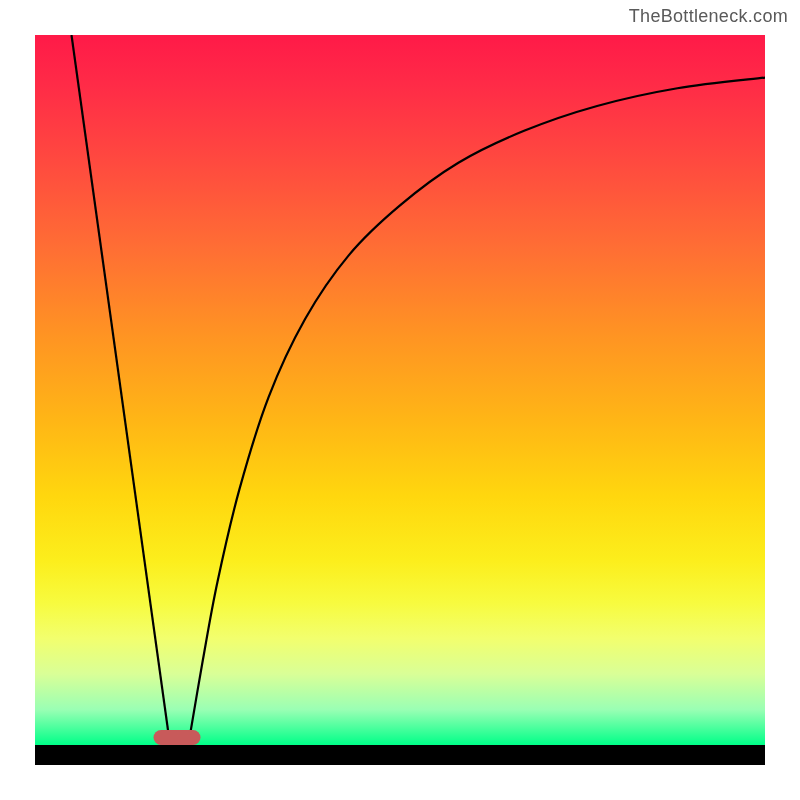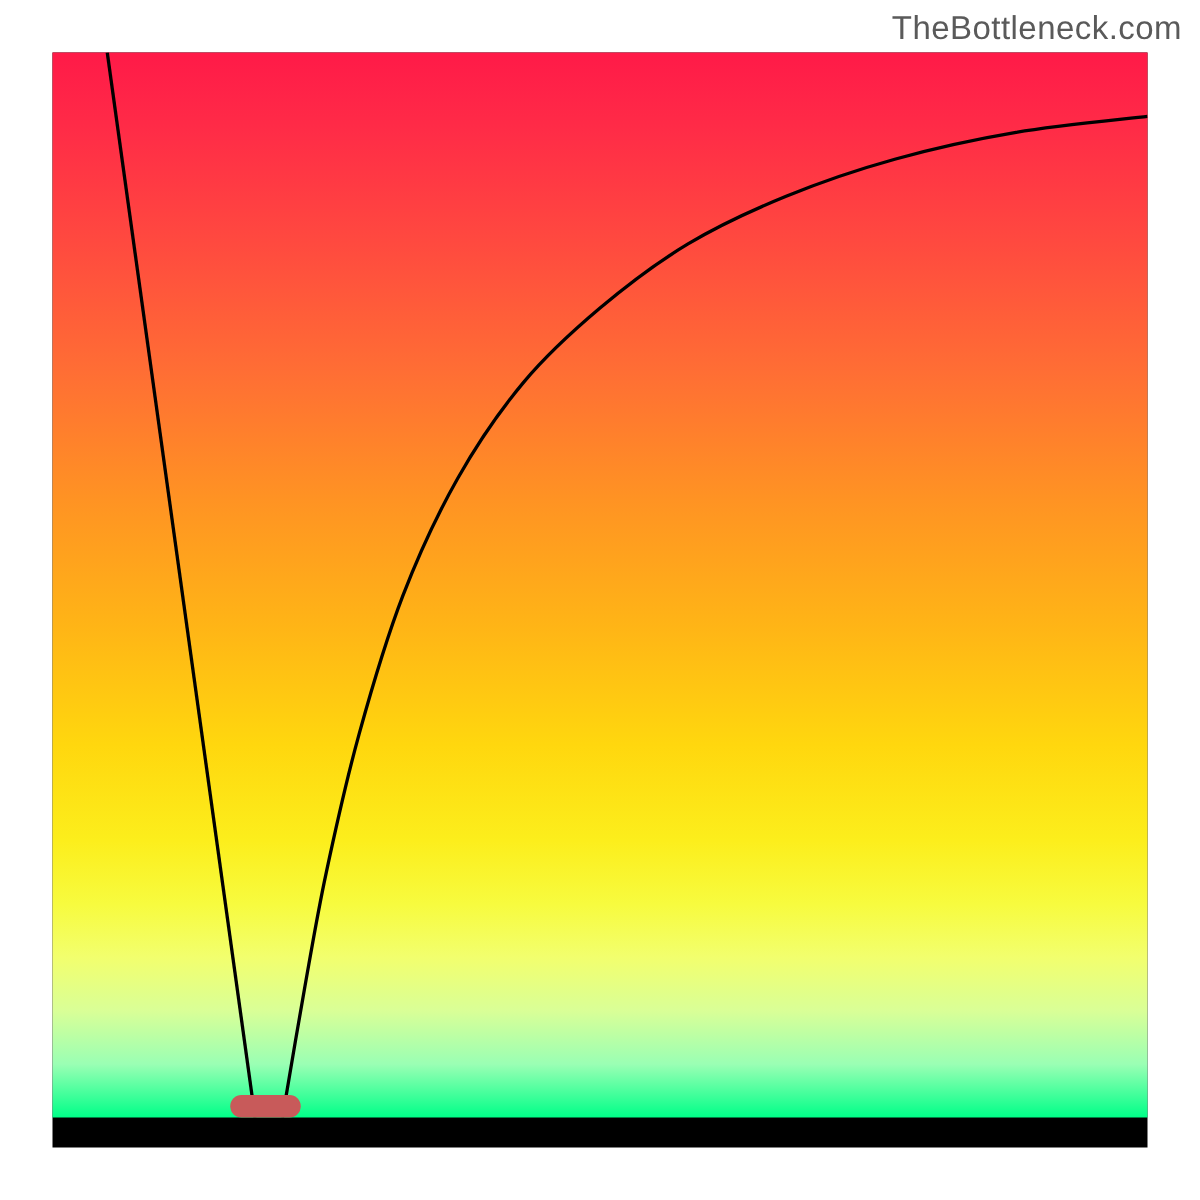--- a/index.html
+++ b/index.html
@@ -2,21 +2,21 @@
 <html><head>
   <meta charset="utf-8">
   <style>
     * { margin: 0; padding: 0; box-sizing: border-box; }
     body { width: 800px; height: 800px; overflow: hidden; position: relative; background: #fff; }
     .watermark {
       position: absolute;
       top: 6px;
       right: 12px;
       font-family: Arial, sans-serif;
-      font-size: 22px;
+      font-size: 18px;
       color: #5a5a5a;
       font-weight: 500;
       z-index: 10;
       letter-spacing: 0.3px;
     }
     .chart-container {
       position: absolute;
       top: 35px;
       left: 35px;
       width: 730px;

